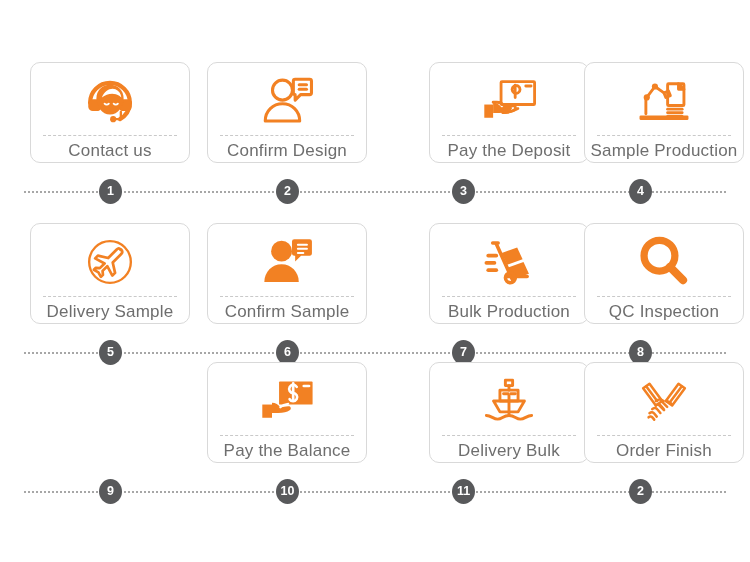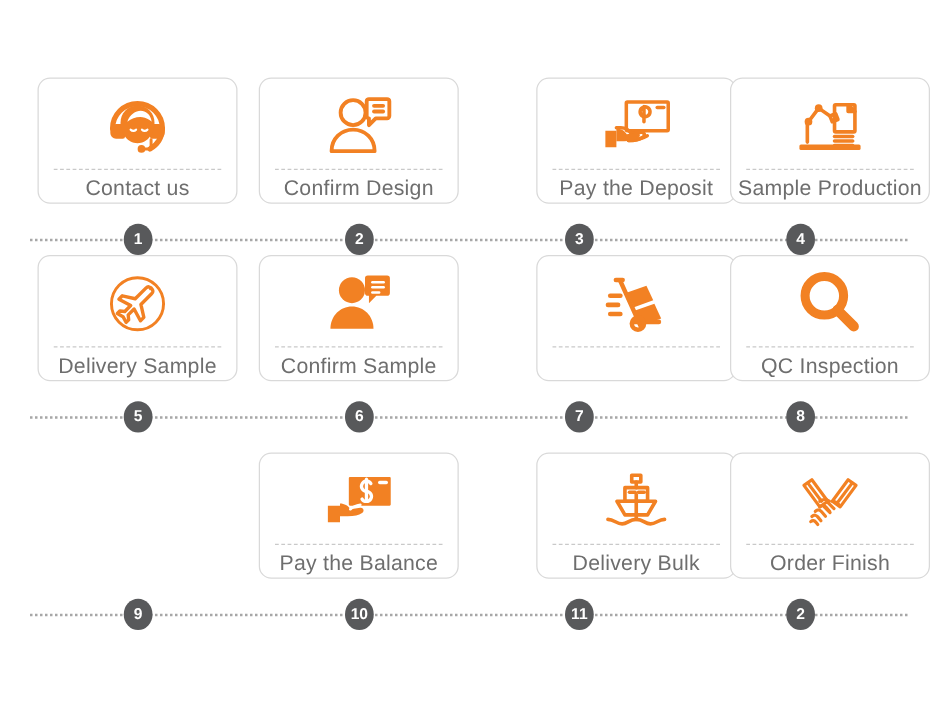--- a/index.html
+++ b/index.html
@@ -25,21 +25,21 @@
   }
 
   
   .row {
     position: absolute;
     left: 0;
     width: 750px;
     height: 150px;
   }
   .row-0 { top: 55px; }
-  .row-1 { top: 197px; }
+  .row-1 { top: 216px; }
   .row-2 { top: 355px; }
 
   
   .cards {
     position: absolute;
     left: 0;
     top: 0;
     width: 750px;
     height: 110px;
   }
@@ -270,20 +270,21 @@
               <path d="M7 33 h9"></path>
               <path d="M9 41 h9"></path>
               <path d="M30 48 h22"></path>
             </g>
             <path d="M24 22 l17 -6 l6 13 l-17 6 z" fill="#F28123"></path>
             <path d="M31 38 l17 -6 l6 13 l-17 6 z" fill="#F28123"></path>
             <circle cx="33.5" cy="49.5" r="5.4" fill="none" stroke="#F28123" stroke-width="4"></circle>
           </svg>
         </div>
         <div class="divider"></div>
+        <div class="card-label">Bulk Production</div>
       </div>
 
       <div class="card card-c3">
         <div class="icon-wrap">
           <svg width="58" height="58" viewBox="0 0 64 64">
             <circle cx="27" cy="25" r="17" fill="none" stroke="#F28123" stroke-width="8"></circle>
             <circle cx="27" cy="25" r="17" fill="none" stroke="#ffffff" stroke-width="0"></circle>
             <path d="M38.5 37.5 L53 52" stroke="#F28123" stroke-width="9" stroke-linecap="round"></path>
             <path d="M20 18 c2 -2.4 4.6 -3.6 7.6 -3.8" fill="none" stroke="#ffffff" stroke-width="2.4" stroke-linecap="round"></path>
           </svg>

